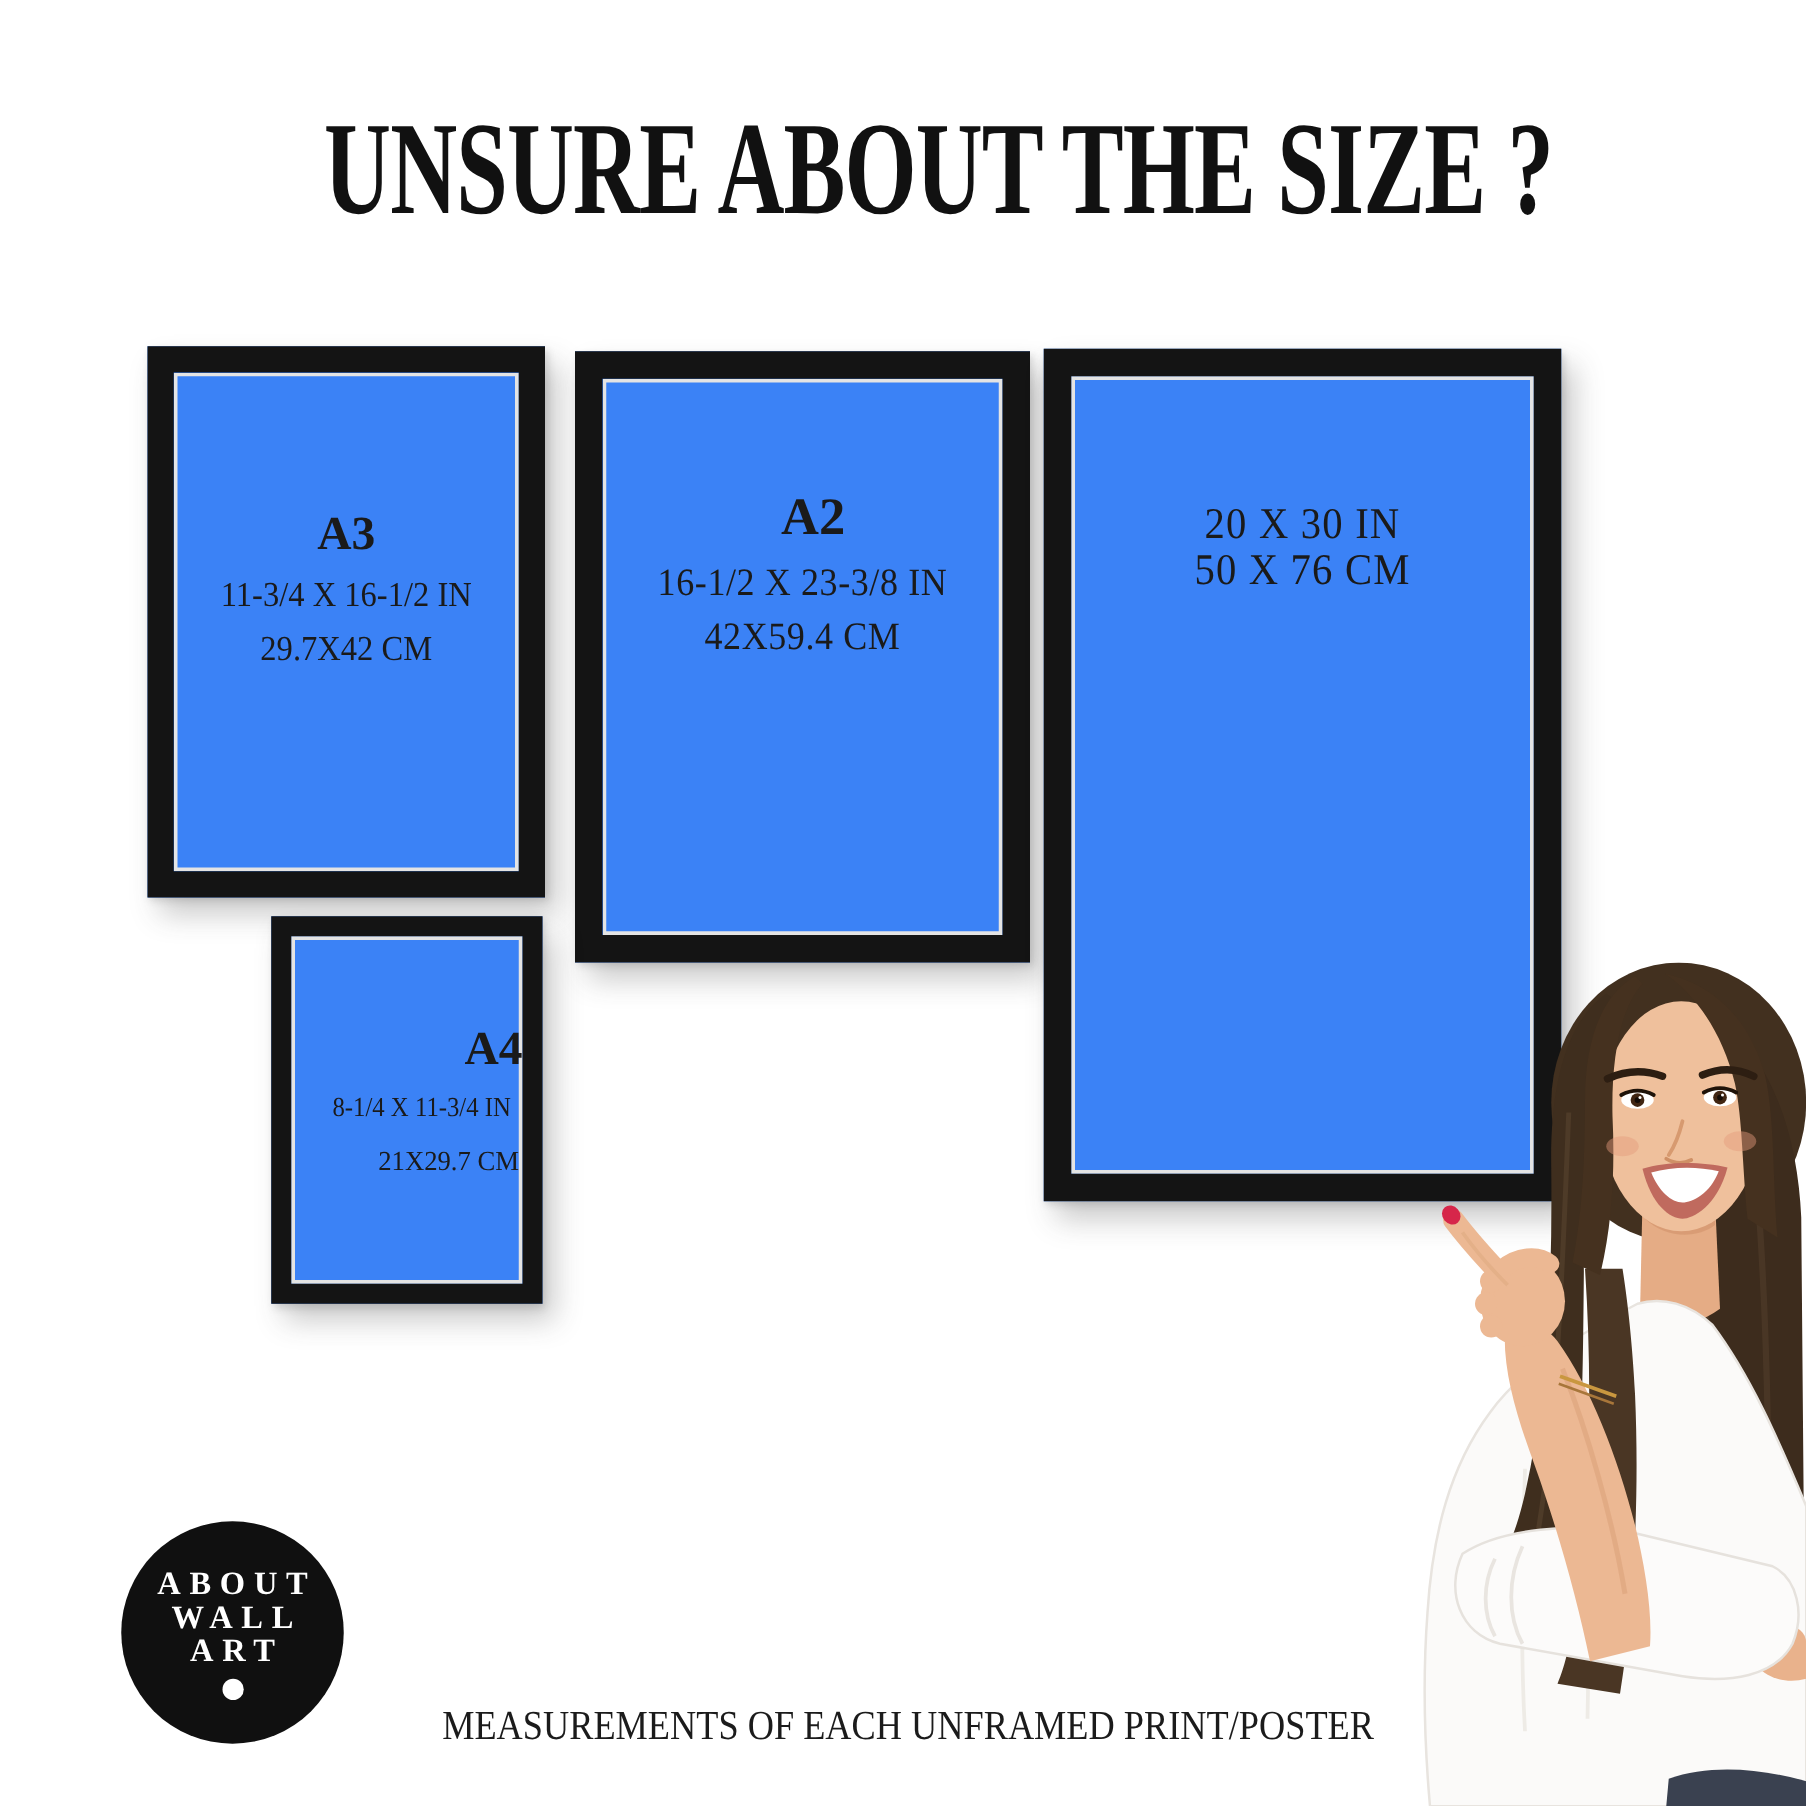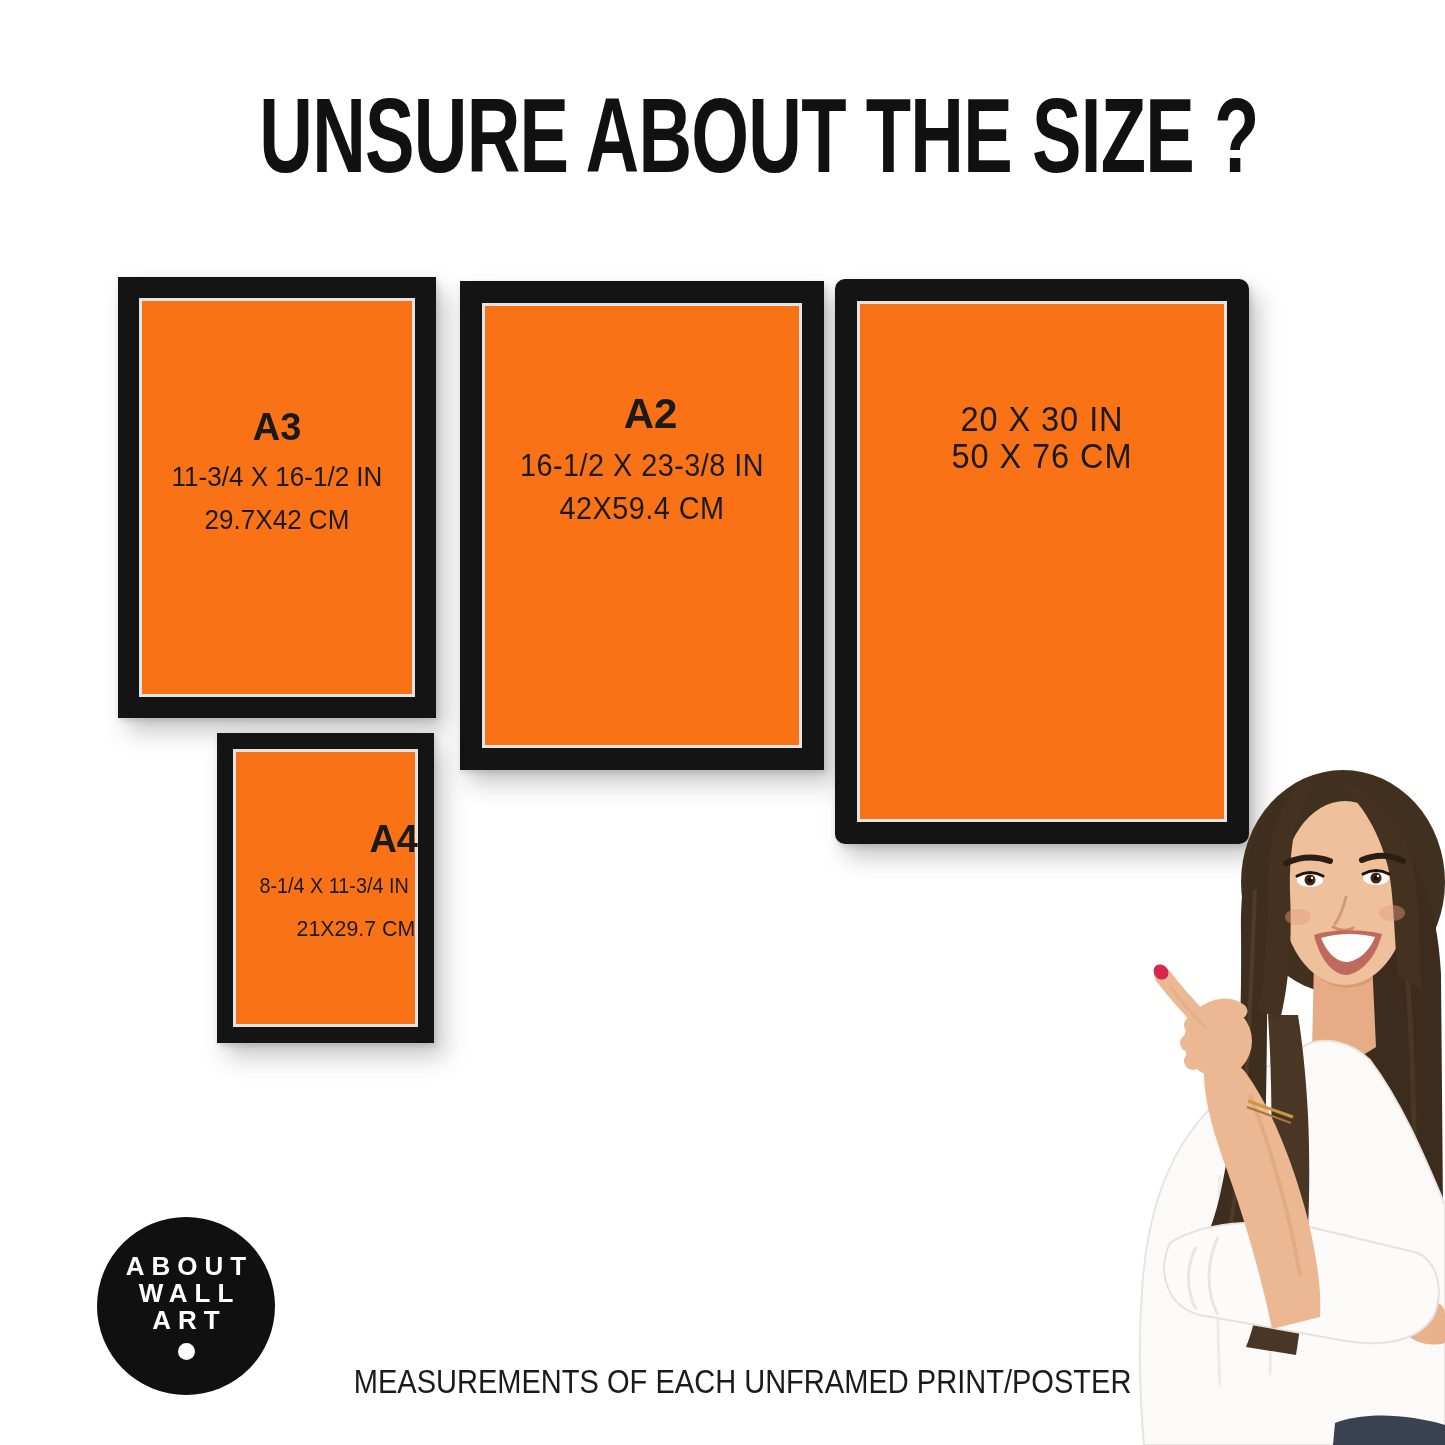--- a/index.html
+++ b/index.html
@@ -1,39 +1,39 @@
 <!DOCTYPE html>
 <html><head>
 <meta charset="utf-8">
 <style>
   html,body { margin:0; padding:0; background:#ffffff; }
   #stage {
     position:relative; width:1445px; height:1445px; background:#ffffff;
-    overflow:hidden; font-family:Liberation Sans, sans-serif; color:#161616;
+    overflow:hidden; font-family:Liberation Serif, serif; color:#161616;
   }
 
   
   .title {
     position:absolute; top:82px; left:50px; right:0;
     text-align:center; font-size:106px; font-weight:700; line-height:1;
     letter-spacing:-1px; white-space:nowrap;
     transform:scaleX(.70); transform-origin:center; color:#111;
   }
 
   
   .frame {
-    position:absolute; box-sizing:border-box; background:#f97316;
+    position:absolute; box-sizing:border-box; background:#3b82f6;
     border-style:solid; border-color:#141414;
     box-shadow: inset 0 0 0 3px #e4e4e4,
                 10px 14px 22px rgba(60,60,60,.28),
                 2px 3px 6px rgba(60,60,60,.18);
   }
   .frame-a3   { left:118px; top:277px; width:318px; height:441px; border-width:21px; }
   .frame-a2   { left:460px; top:281px; width:364px; height:489px; border-width:22px; }
-  .frame-2030 { left:835px; top:279px; width:414px; height:565px; border-width:22px;border-radius:10px; }
+  .frame-2030 { left:835px; top:279px; width:414px; height:682px; border-width:22px; }
   .frame-a4   { left:217px; top:733px; width:217px; height:310px; border-width:16px; }
   .frame-a5   { left:457px; top:789px; width:162px; height:208px; border-width:12px; }
 
   .ftext { position:absolute; left:0; right:0; text-align:center; color:#1a1a1a; }
   .ftext div { white-space:nowrap; }
   .fl  { font-weight:700; }
   .fm  { font-weight:400; transform:scaleX(.93); transform-origin:center; }
 
   .frame-a3 .ftext { top:110px; }
   .frame-a3 .fl { font-size:38px; line-height:1; margin-bottom:10px; }

